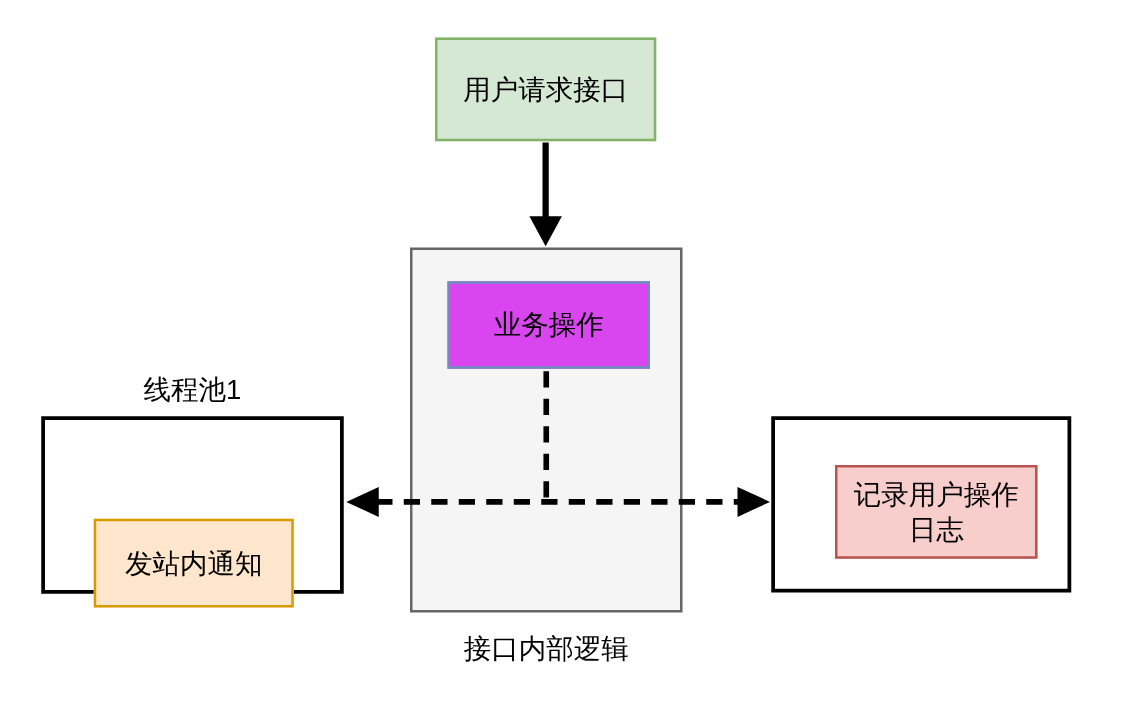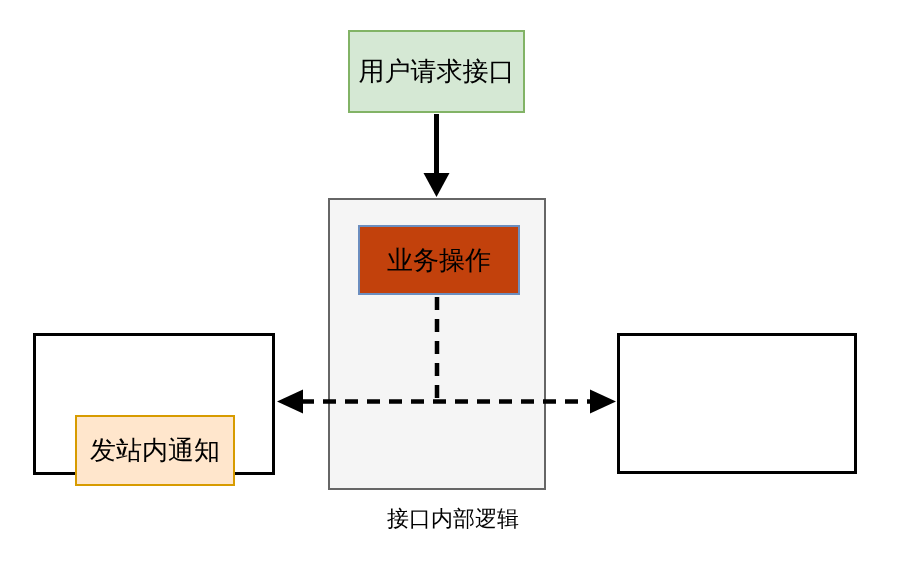--- a/index.html
+++ b/index.html
@@ -8,37 +8,37 @@
     position:relative;
     width:912px;height:572px;
     background:#ffffff;
     overflow:hidden;
   }
   .node{
     position:absolute;
     box-sizing:border-box;
     display:flex;align-items:center;justify-content:center;
     text-align:center;
-    font-size:26px;color:#000;
+    font-size:22px;color:#000;
     line-height:1.25;
   }
   
   .n-user-request{
     left:348px;top:30px;width:177px;height:83px;
     background:#d5e8d4;border:2px solid #82b366;
   }
   
   .n-container{
     left:328px;top:198px;width:218px;height:292px;
     background:#f5f5f5;border:2px solid #666666;
   }
   
   .n-business{
     left:358px;top:225px;width:162px;height:70px;
-    background:#c2410c;border:2px solid #6c8ebf;
+    background:#d946ef;border:2px solid #6c8ebf;
   }
   
   .n-pool1{
     left:33px;top:333px;width:242px;height:142px;
     background:#ffffff;border:3px solid #000000;
   }
   .n-pool2{
     left:617px;top:333px;width:240px;height:141px;
     background:#ffffff;border:3px solid #000000;
   }
@@ -53,21 +53,21 @@
     white-space:pre-line;
   }
   
   .lbl{
     position:absolute;
     text-align:center;
     font-size:22px;color:#000;
   }
   .lbl-pool1{left:33px;top:297px;width:242px;}
   .lbl-pool2{left:617px;top:297px;width:240px;}
-  .lbl-container{left:324px;top:504px;width:258px;}
+  .lbl-container{left:308px;top:504px;width:258px;}
   
   .edges{
     position:absolute;left:0;top:0;width:912px;height:572px;
     pointer-events:none;z-index:10;
   }
 </style>
 </head>
 <body>
 
 <div class="canvas">
@@ -75,26 +75,31 @@
   <div class="node n-container"></div>
 
   <div class="node n-user-request">
     <span>用户请求接口</span>
   </div>
 
   <div class="node n-business">
     <span>业务操作</span>
   </div>
 
+  <div class="lbl lbl-pool1">线程池1</div>
   <div class="node n-pool1"></div>
   <div class="node n-notify">
     <span>发站内通知</span>
   </div>
 
   <div class="node n-pool2"></div>
+  <div class="node n-log">
+    <span style="white-space:pre-line">记录用户操作
+日志</span>
+  </div>
 
   <div class="lbl lbl-container">接口内部逻辑</div>
 
   <svg class="edges" viewBox="0 0 912 572" xmlns="http://www.w3.org/2000/svg">
 
     <g>
       <line x1="436.5" y1="114" x2="436.5" y2="176" stroke="#000000" stroke-width="5"></line>
       <polygon points="436.5,197 423.5,173 449.5,173" fill="#000000"></polygon>
     </g>
 

